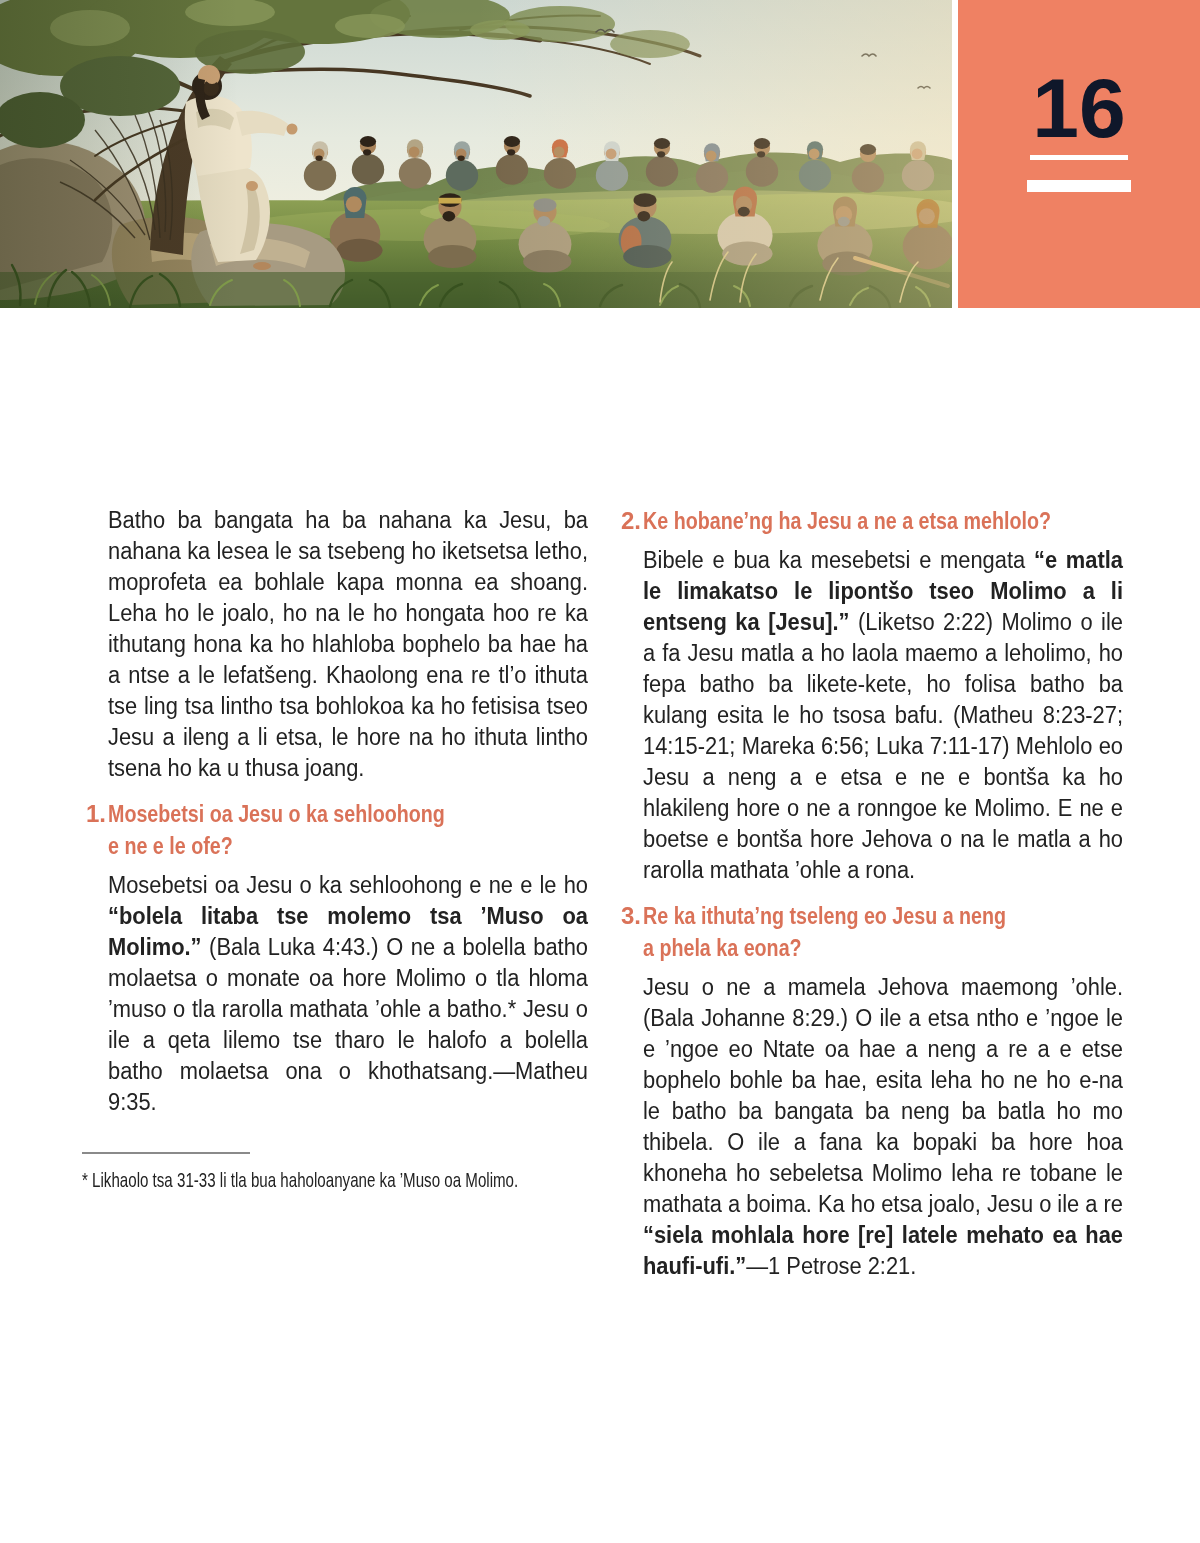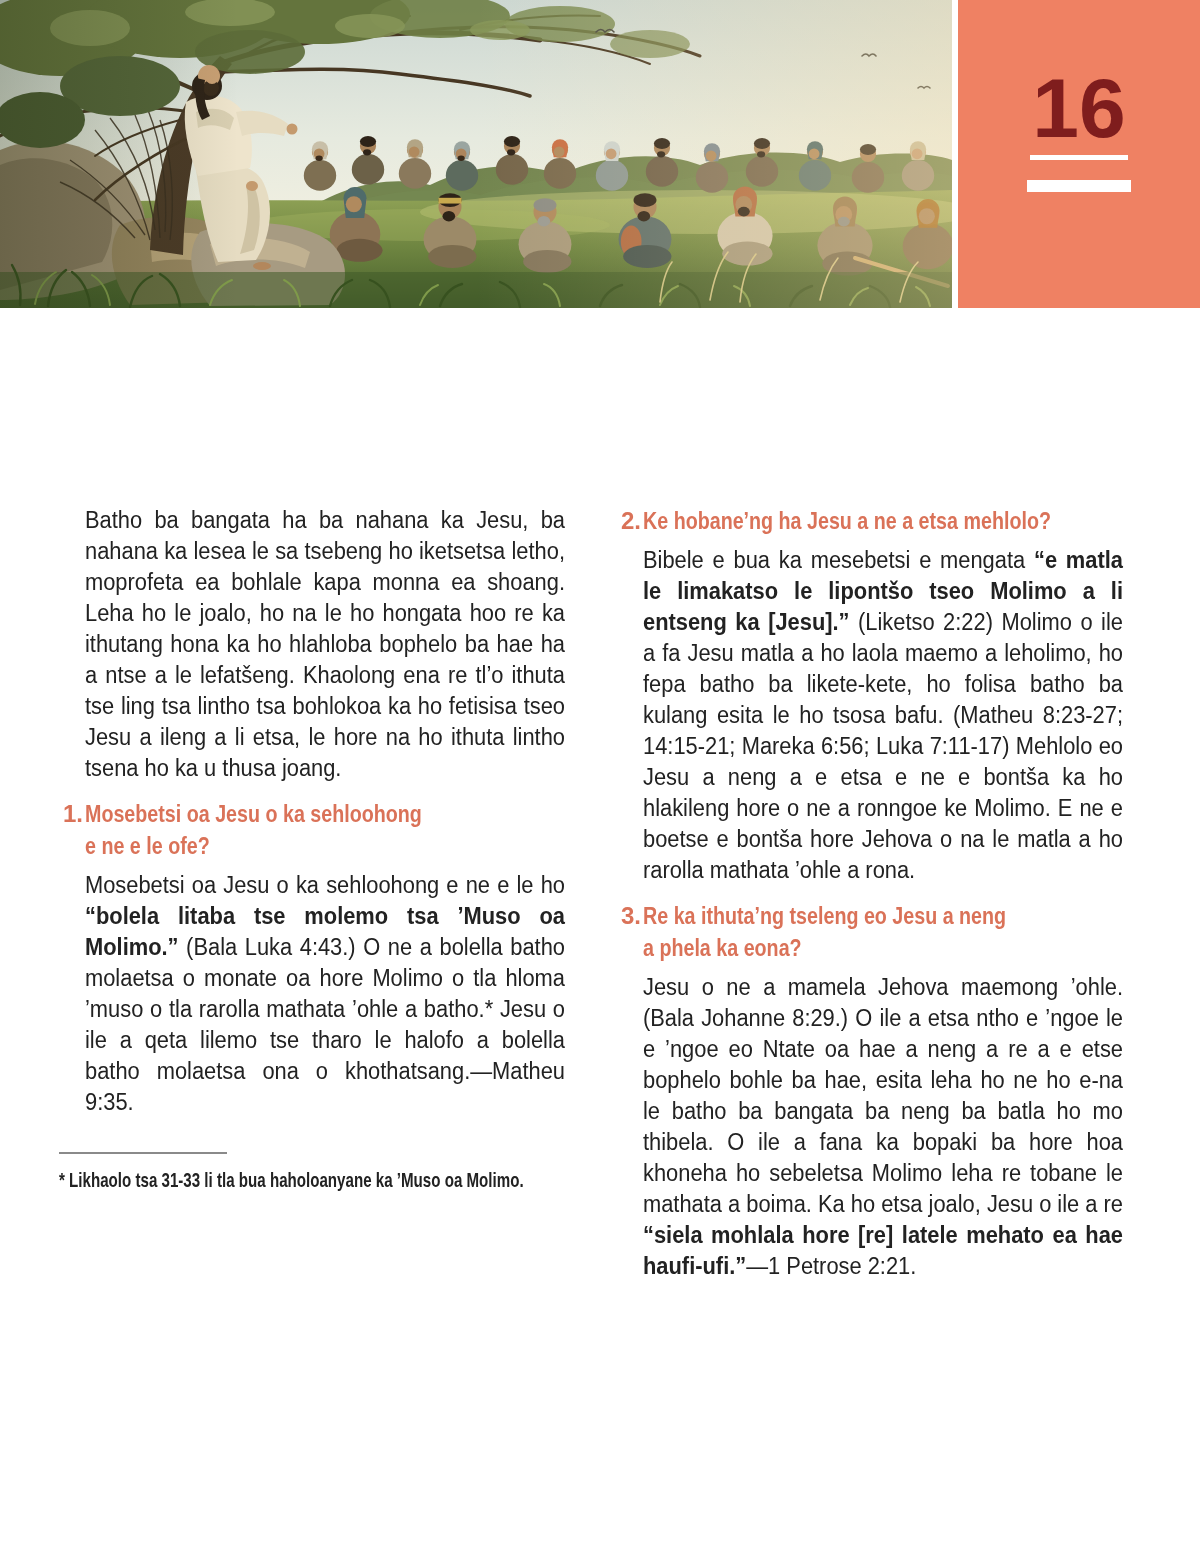--- a/index.html
+++ b/index.html
@@ -15,53 +15,53 @@
   .hero{position:absolute;left:0;top:0;width:952px;height:308px;overflow:hidden;}
   .hero svg{display:block;}
   
   .chapter-block{
     position:absolute;left:958px;top:0;width:242px;height:308px;
     background:var(--accent-block,#ef8163);
     display:flex;flex-direction:column;align-items:center;justify-content:flex-start;
   }
   .chapter-num{
     margin-top:66px;
-    font-size:84px;font-weight:bold;color:#7f1d1d;line-height:1;
+    font-size:84px;font-weight:bold;color:#0f172a;line-height:1;
     display:inline-block;border-bottom:5px solid #ffffff;padding:0 2px 5px 2px;
   }
   .chapter-bar{width:104px;height:12px;background:#ffffff;margin-top:20px;}
   
   .title{position:absolute;left:77px;top:352px;}
   .tline{
     font-size:52px;font-weight:bold;line-height:56px;color:#161616;
     white-space:nowrap;transform:scaleX(0.88);transform-origin:0 0;
   }
   
   .col{position:absolute;top:505px;}
-  .col-left{left:63px;width:504px;}
+  .col-left{left:86px;width:504px;}
   .col-right{left:621px;width:506px;}
   .para-wrap{margin-left:22px;}
   .jtext{
     width:516px;transform:scaleX(0.9302);transform-origin:0 0;
     font-size:23.5px;line-height:31px;text-align:justify;color:#222222;
   }
   .jtext .b{font-weight:bold;}
   .section{margin-top:14px;}
   .section:first-child{margin-top:0;}
   .sec-head{position:relative;padding-left:22px;margin-bottom:8px;}
   .sec-num{
     position:absolute;left:0;top:0;
     font-size:24px;font-weight:bold;line-height:32px;color:var(--accent-heading,#da7258);
   }
   .hline{
     font-size:24px;font-weight:bold;line-height:32px;color:var(--accent-heading,#da7258);
     white-space:nowrap;transform:scaleX(0.82);transform-origin:0 0;
   }
   
-  .footnote{margin-top:34px;margin-left:-4px;font-weight:bold;}
+  .footnote{margin-top:34px;margin-left:-4px;}
   .fn-rule{width:168px;border-top:2px solid #8a8a8a;margin-bottom:12px;}
   .fn-text{
     width:670px;transform:scaleX(0.72);transform-origin:0 0;
     font-size:21px;line-height:27px;text-align:left;color:#222222;
   }
 </style>
 </head>
 <body>
 
 <div class="page">

